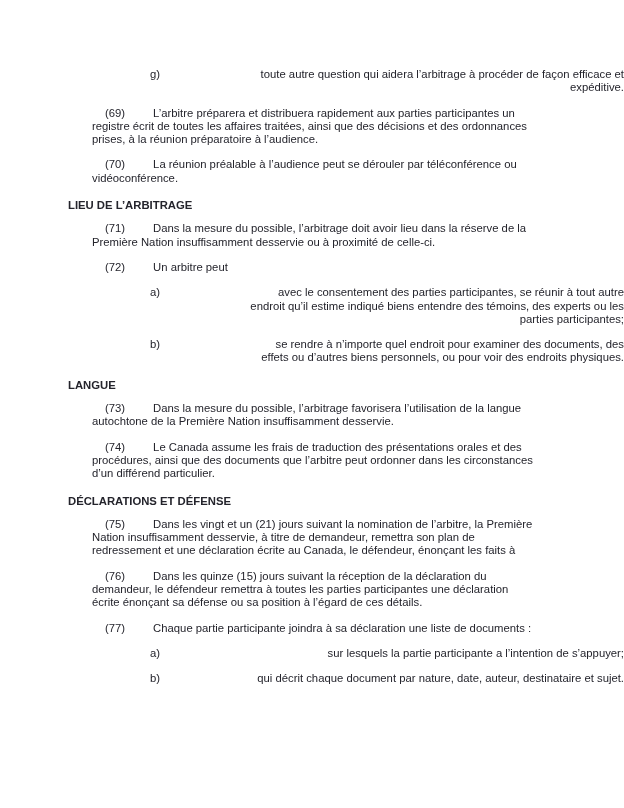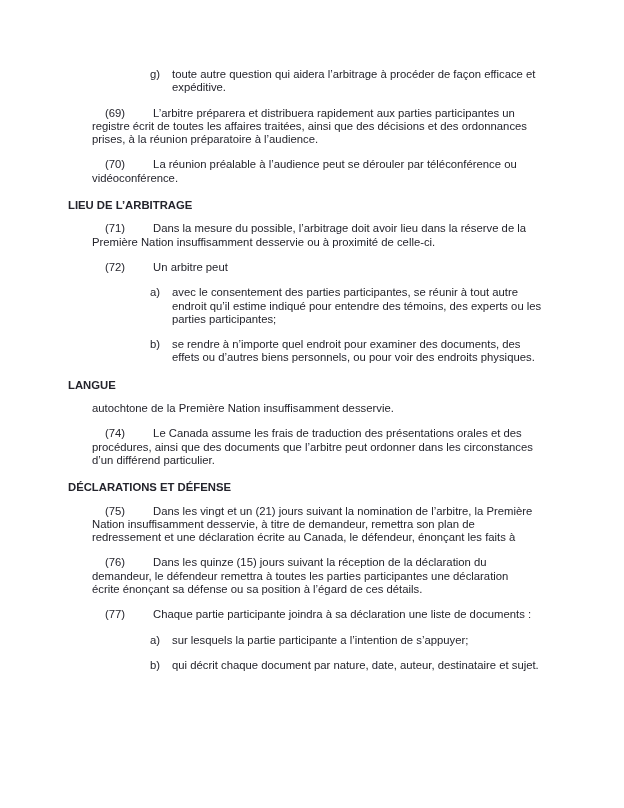--- a/index.html
+++ b/index.html
@@ -14,21 +14,21 @@
     font-size: 11.3px;
     line-height: 13.3px;
     color: #24242c;
     padding-top: 68px;
     overflow: hidden;
   }
   .para { margin: 0 0 12px 92px; }
   .para .ln { white-space: nowrap; }
   .pnum { padding-left: 13px; padding-right: 28px; }
   .item { position: relative; margin: 0 0 12px 172px; }
-  .item .ln { white-space: nowrap; }
+  .item .ln { white-space: nowrap; text-align: right; }
   .marker { position: absolute; left: -22px; top: 0; }
   .hd {
     margin: 14px 8px 10px 68px;
     font-weight: bold;
     font-size: 11.3px;
     line-height: 13.3px;
     white-space: nowrap;
   }
 </style>
 </head>
@@ -60,33 +60,34 @@
     <div class="ln">Première Nation insuffisamment desservie ou à proximité de celle-ci.</div>
   </div>
 
   <div class="para">
     <div class="ln"><span class="pnum">(72)</span><span>Un arbitre peut</span></div>
   </div>
 
   <div class="item">
     <span class="marker">a)</span>
     <div class="ln">avec le consentement des parties participantes, se réunir à tout autre</div>
-    <div class="ln">endroit qu’il estime indiqué pour entendre des témoins, des experts ou les</div>
+    <div class="ln">endroit qu’il estime indiqué biens entendre des témoins, des experts ou les</div>
     <div class="ln">parties participantes;</div>
   </div>
 
   <div class="item">
     <span class="marker">b)</span>
     <div class="ln">se rendre à n’importe quel endroit pour examiner des documents, des</div>
     <div class="ln">effets ou d’autres biens personnels, ou pour voir des endroits physiques.</div>
   </div>
 
   <div class="hd">LANGUE</div>
 
   <div class="para">
+    <div class="ln"><span class="pnum">(73)</span><span>Dans la mesure du possible, l’arbitrage favorisera l’utilisation de la langue</span></div>
     <div class="ln">autochtone de la Première Nation insuffisamment desservie.</div>
   </div>
 
   <div class="para">
     <div class="ln"><span class="pnum">(74)</span><span>Le Canada assume les frais de traduction des présentations orales et des</span></div>
     <div class="ln">procédures, ainsi que des documents que l’arbitre peut ordonner dans les circonstances</div>
     <div class="ln">d’un différend particulier.</div>
   </div>
 
   <div class="hd">DÉCLARATIONS ET DÉFENSE</div>

